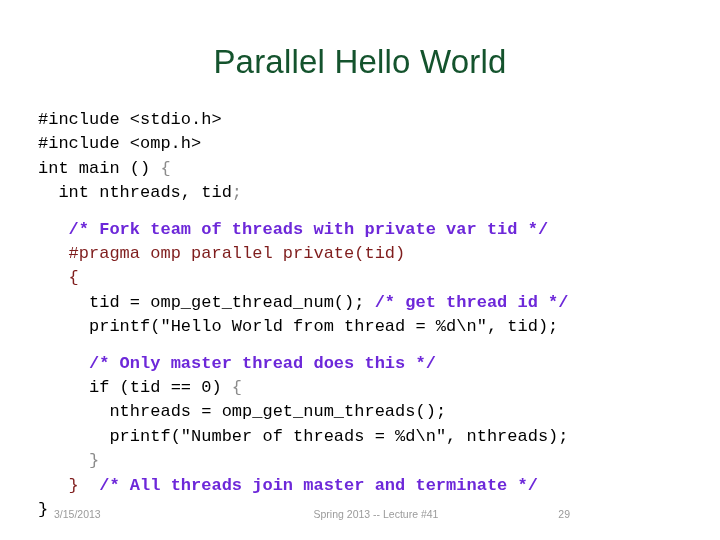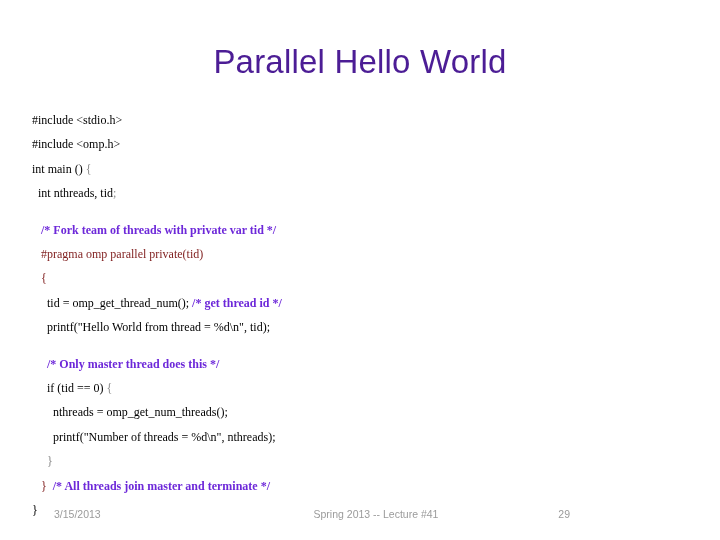--- a/index.html
+++ b/index.html
@@ -26,33 +26,33 @@
   .slide-title {
     position: absolute;
     top: 44px;
     left: 0;
     width: 720px;
     text-align: center;
     font-family: "Liberation Sans", sans-serif;
     font-size: 33px;
     font-weight: 400;
     letter-spacing: 0.2px;
-    color: #4c1d95;
+    color: #14532d;
     line-height: 1.1;
     white-space: nowrap;
   }
 
   
   .code-block {
     position: absolute;
     top: 108px;
-    left: 32px;
+    left: 38px;
     width: 660px;
-    font-family: Liberation Serif, serif;
-    font-size: 12px;
+    font-family: Liberation Mono, monospace;
+    font-size: 17px;
     line-height: 24.4px;
     color: #000000;
     white-space: pre;
   }
   .code-line {
     white-space: pre;
     min-height: 24.4px;
   }
   .code-line.blank {
     height: 12px;

